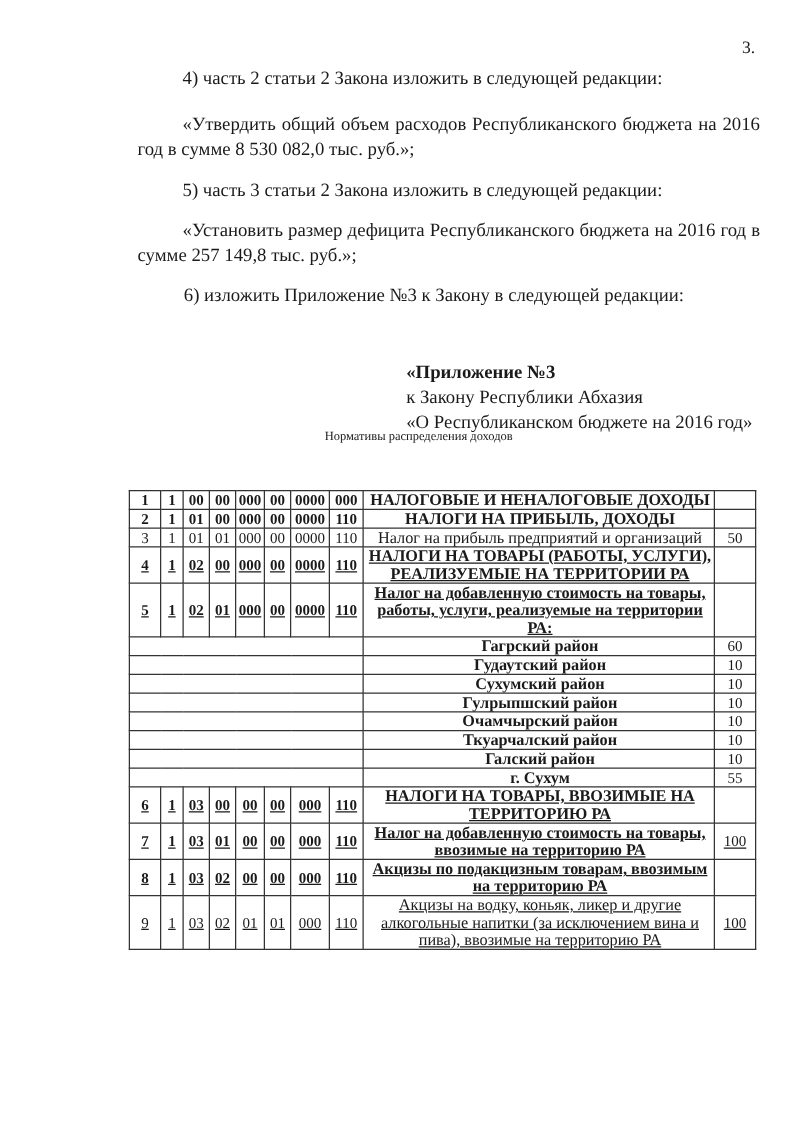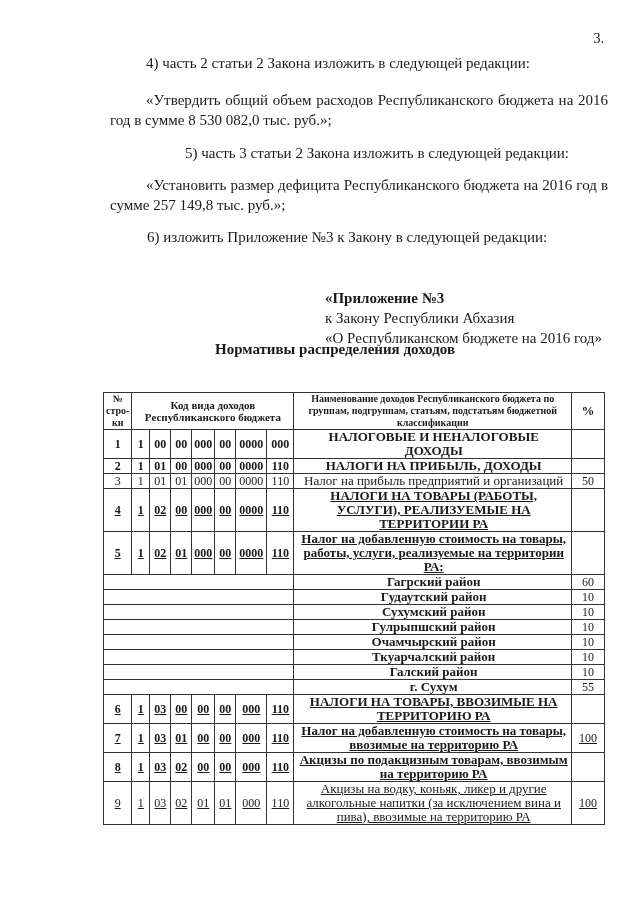--- a/index.html
+++ b/index.html
@@ -3,26 +3,26 @@
 <meta charset="utf-8">
 <style>
   html, body { margin: 0; padding: 0; background: #ffffff; }
   body { width: 640px; height: 905px; position: relative; overflow: hidden;
          font-family: "Liberation Serif", "DejaVu Serif", serif; color: #1a1a1a; }
   .page-num { position: absolute; top: 31px; right: 36px; font-size: 14px; }
   .para { position: absolute; left: 110px; right: 32px; font-size: 15px; line-height: 20px; }
   .para.indent { text-indent: 36px; left: 110px; text-align: justify; }
   .p1 { top: 53px; left: 146px; }
   .p2 { top: 90px; }
-  .p3 { top: 143px; left: 146px; text-align: center; }
+  .p3 { top: 143px; left: 146px; }
   .p4 { top: 175px; }
   .p5 { top: 227px; left: 147px; }
   .appx { position: absolute; right: 38px; top: 288px; text-align: left; font-size: 15px; line-height: 20px; }
   .appx .b { font-weight: bold; }
-  .ttl { position: absolute; left: 210px; width: 250px; top: 340px; text-align: center; font-weight: bold; font-size: 15px; line-height: 19px; }
+  .ttl { position: absolute; left: 210px; width: 250px; top: 340px; text-align: center; font-weight: normal; font-size: 10px; line-height: 19px; }
   table.norm { position: absolute; left: 103px; top: 392px; width: 502px; border-collapse: collapse; font-size: 12px; }
   table.norm td { border: 1px solid #333; padding: 0 2px; text-align: center; vertical-align: middle; line-height: 14px; }
   table.norm td.nm { text-align: center; padding-left: 4px; }
   table.norm .hdr td { font-weight: bold; font-size: 10px; line-height: 12px; height: 36px; }
   table.norm .hdr td.pct { font-size: 13px; }
   .bold td { font-weight: bold; }
   td.nm.big { font-weight: bold; font-size: 13px; }
   td.nm.reg { font-weight: normal; font-size: 13px; }
   .c-no { width: 20px; }
   .c-a { width: 13px; } .c-b { width: 16px; } .c-c { width: 16px; } .c-d { width: 18px; }
@@ -48,26 +48,20 @@
   <div>к Закону Республики Абхазия</div>
   <div>«О Республиканском бюджете на 2016 год»</div>
 </div>
 
 <div class="ttl">
   <div>Нормативы распределения доходов</div>
 </div>
 
 <table class="norm">
   <tbody id="tbody">
-    <tr class="hdr">
-      <td class="c-no">№ стро-ки</td>
-      <td colspan="7" style="font-size:11px">Код вида доходов Республиканского бюджета</td>
-      <td>Наименование доходов Республиканского бюджета по группам, подгруппам, статьям, подстатьям бюджетной классификации</td>
-      <td class="pct c-pct">%</td>
-    </tr>
   <tr class="r1 bold">
         <td class="c-no" style="font-weight: bold;">1</td>
         <td class="c-a">1</td>
         <td class="c-b">00</td>
         <td class="c-c">00</td>
         <td class="c-d">000</td>
         <td class="c-e">00</td>
         <td class="c-f">0000</td>
         <td class="c-g">000</td>
         <td class="nm big">НАЛОГОВЫЕ И НЕНАЛОГОВЫЕ ДОХОДЫ</td>

